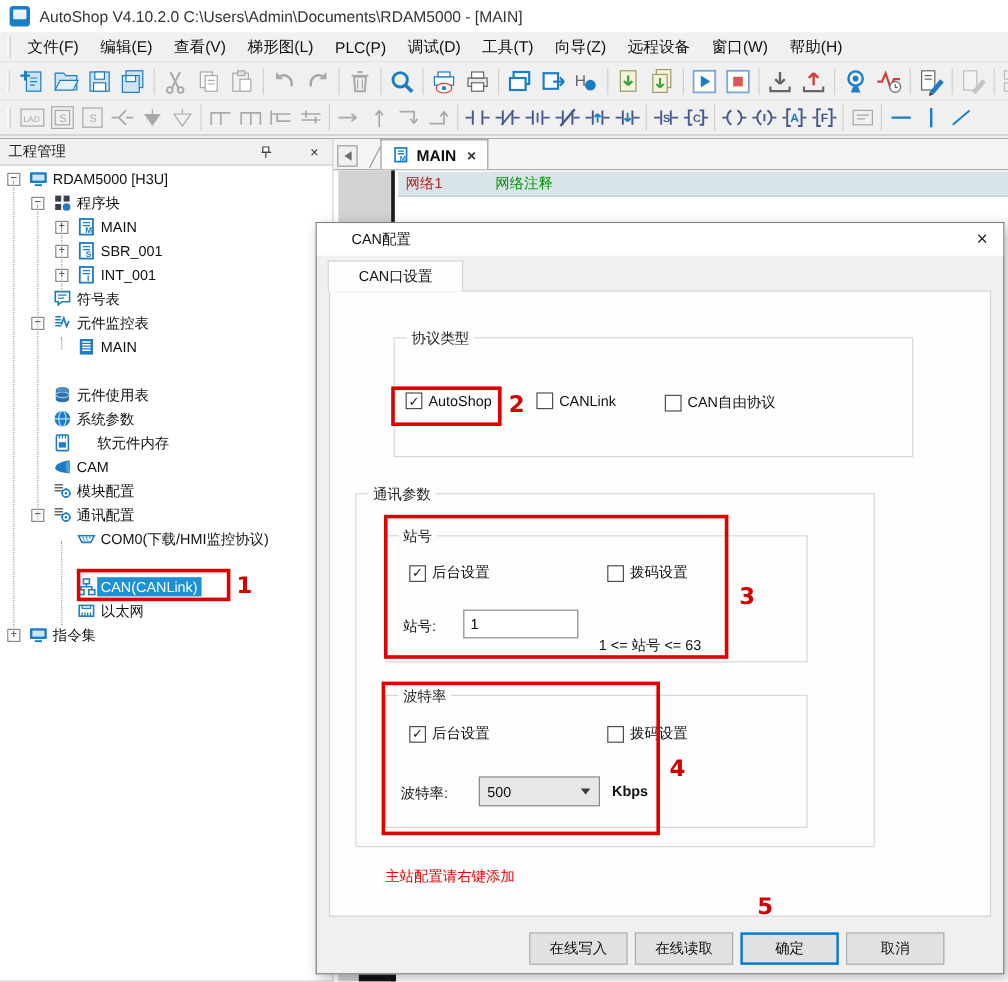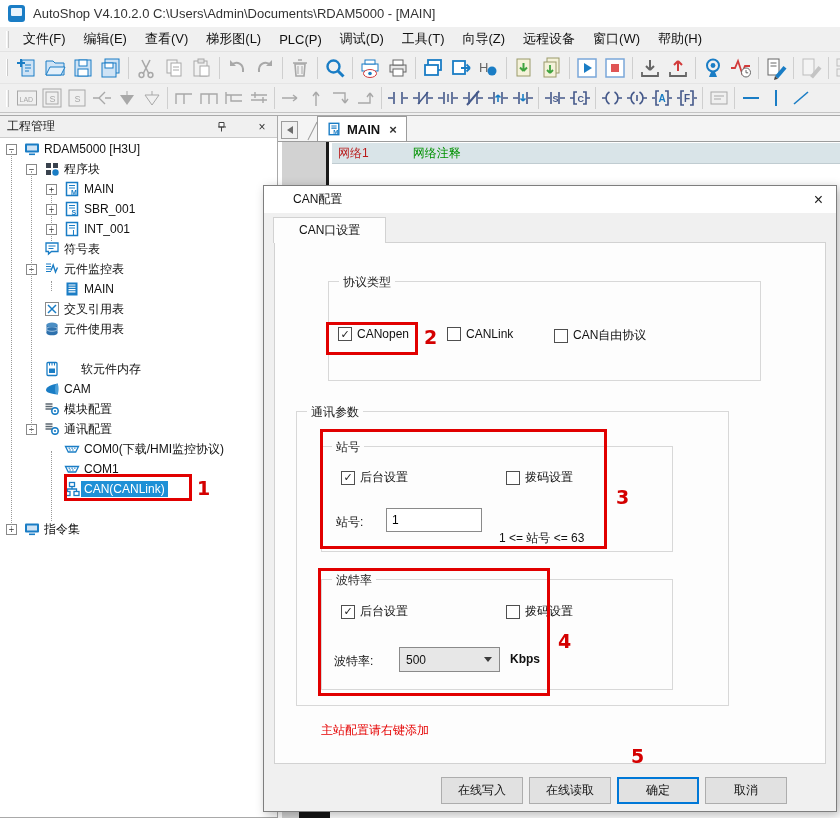--- a/index.html
+++ b/index.html
@@ -570,40 +570,41 @@
           </div>
           <div class="tree-row" style="top: 140px;">
             <span class="tree-ico" style="left: 64px;">
               <svg width="16" height="16" viewBox="0 0 16 16" fill="none">
                 <rect x="2.5" y="1.5" width="11" height="13" fill="#1a7dc5"></rect>
                 <path d="M4.5 4h7M4.5 6.3h7M4.5 8.6h7M4.5 10.9h7" stroke="#fff" stroke-width="1.1"></path>
               </svg>
             </span>
             <span class="tree-label" style="left: 81px;">MAIN</span>
           </div>
-          <div class="tree-row" style="top: 160px;">
-            <span class="tree-ico" style="left: 44px;">
-              <svg width="16" height="16" viewBox="0 0 16 16" fill="none">
-                <rect x="1.5" y="1.5" width="13" height="13" fill="#fff" stroke="#8a8a8a"></rect>
-                <path d="M4 4l8 8m0-8l-8 8" stroke="#1a7dc5" stroke-width="1.5"></path>
-              </svg>
-            </span>
-            <span class="tree-label" style="left: 61px;">交叉引用表</span>
-          </div>
           <div class="tree-row" style="top: 180px;">
             <span class="tree-ico" style="left: 44px;">
               <svg width="16" height="16" viewBox="0 0 16 16" fill="none">
                 <ellipse cx="8" cy="12" rx="5.5" ry="2.3" fill="#2e71ad"></ellipse>
                 <rect x="2.5" y="3.8" width="11" height="8.2" fill="#2e71ad"></rect>
                 <ellipse cx="8" cy="8" rx="5.5" ry="2.3" fill="none" stroke="#9fc4e2"></ellipse>
                 <ellipse cx="8" cy="3.8" rx="5.5" ry="2.3" fill="#4b8ec4"></ellipse>
               </svg>
             </span>
             <span class="tree-label" style="left: 61px;">元件使用表</span>
           </div>
+          <div class="tree-row" style="top: 200px;">
+            <span class="tree-ico" style="left: 44px;">
+              <svg width="16" height="16" viewBox="0 0 16 16" fill="none">
+                <circle cx="8" cy="8" r="6.5" fill="#1a7dc5"></circle>
+                <ellipse cx="8" cy="8" rx="3" ry="6.5" stroke="#bfe0f5"></ellipse>
+                <path d="M1.5 8h13" stroke="#bfe0f5"></path>
+              </svg>
+            </span>
+            <span class="tree-label" style="left: 61px;">系统参数</span>
+          </div>
           <div class="tree-row" style="top: 220px;">
             <span class="tree-ico" style="left: 44px;">
               <svg width="16" height="16" viewBox="0 0 16 16" fill="none">
                 <rect x="3" y="1.5" width="10" height="13" rx="1" fill="#fff" stroke="#1a7dc5" stroke-width="1.3"></rect>
                 <path d="M5.5 1.5v3M8 1.5v3M10.5 1.5v3" stroke="#1a7dc5"></path>
                 <rect x="5" y="7.5" width="6" height="4.5" fill="#1a7dc5"></rect>
               </svg>
             </span>
             <span class="tree-label" style="left: 78px;">软元件内存</span>
           </div>
@@ -641,39 +642,40 @@
           </div>
           <div class="tree-row" style="top: 300px;">
             <span class="tree-ico" style="left: 64px;">
               <svg width="16" height="16" viewBox="0 0 16 16" fill="none">
                 <path d="M1.5 5.5h13l-2.8 5.5H4.3z" fill="#fff" stroke="#1a7dc5" stroke-width="1.3"></path>
                 <path d="M4.5 7.2h7M5.3 9h5.4" stroke="#1a7dc5" stroke-dasharray="1.6 1.2"></path>
               </svg>
             </span>
             <span class="tree-label" style="left: 81px;">COM0(下载/HMI监控协议)</span>
           </div>
-          <div class="tree-row" style="top: 320px;">
-            <span class="tree-ico" style="left: 64px;">
-              <svg width="16" height="16" viewBox="0 0 16 16" fill="none">
-                <path d="M1.5 5.5h13l-2.8 5.5H4.3z" fill="#fff" stroke="#1a7dc5" stroke-width="1.3"></path>
-                <path d="M4.5 7.2h7M5.3 9h5.4" stroke="#1a7dc5" stroke-dasharray="1.6 1.2"></path>
-              </svg>
-            </span>
-            <span class="tree-label" style="left: 81px;">COM1</span>
-          </div>
           <div class="tree-row" style="top: 340px; text-decoration: underline;">
             <span class="tree-ico" style="left: 64px;">
               <svg width="16" height="16" viewBox="0 0 16 16" fill="none">
                 <rect x="5.5" y="1.5" width="5" height="4" fill="#fff" stroke="#1a7dc5" stroke-width="1.3"></rect>
                 <rect x="1" y="10.5" width="5" height="4" fill="#fff" stroke="#1a7dc5" stroke-width="1.3"></rect>
                 <rect x="10" y="10.5" width="5" height="4" fill="#fff" stroke="#1a7dc5" stroke-width="1.3"></rect>
                 <path d="M8 5.5V8M3.5 10.5V8h9v2.5" stroke="#1a7dc5" stroke-width="1.3"></path>
               </svg>
             </span>
             <span class="tree-label sel" style="left: 81px;">CAN(CANLink)</span>
+          </div>
+          <div class="tree-row" style="top: 360px;">
+            <span class="tree-ico" style="left: 64px;">
+              <svg width="16" height="16" viewBox="0 0 16 16" fill="none">
+                <rect x="2" y="3.5" width="12" height="9" fill="#fff" stroke="#1a7dc5" stroke-width="1.3"></rect>
+                <path d="M4.5 12.5V9.5M6.8 12.5V9.5M9.1 12.5V9.5M11.4 12.5V9.5" stroke="#1a7dc5" stroke-width="1.1"></path>
+                <path d="M4.5 3.5V6h7V3.5" stroke="#1a7dc5"></path>
+              </svg>
+            </span>
+            <span class="tree-label" style="left: 81px;">以太网</span>
           </div>
           <div class="tree-row" style="top: 380px;">
             <span class="tree-exp" style="left: 6px;">+</span>
             <span class="tree-ico" style="left: 24px;">
               <svg width="16" height="16" viewBox="0 0 16 16" fill="none">
                 <rect x="1" y="2.5" width="14" height="9" rx="1" fill="#1a7dc5"></rect>
                 <rect x="3" y="4.5" width="10" height="5" fill="#cfe3f5"></rect>
                 <rect x="5" y="12.5" width="6" height="1.6" fill="#1a7dc5"></rect>
               </svg>
             </span>
@@ -722,21 +724,21 @@
       <span class="dlg-close">×</span>
     </div>
     <div class="dlg-tab">CAN口设置</div>
     <div class="dlg-page"></div>
 
     <div class="grp" style="left:32px; top:95px; width:433px; height:100px;margin-left:32px;">
       <span class="grp-legend">协议类型</span>
     </div>
     <label class="cb" style="left:74px; top:141px;">
         <span class="box">✓</span>
-        <span>CANopen</span>
+        <span>AutoShop</span>
       </label>
     <label class="cb" style="left:183px; top:141px;">
         <span class="box"></span>
         <span>CANLink</span>
       </label>
     <label class="cb" style="left:290px; top:141px;">
         <span class="box"></span>
         <span>CAN自由协议</span>
       </label>
 

